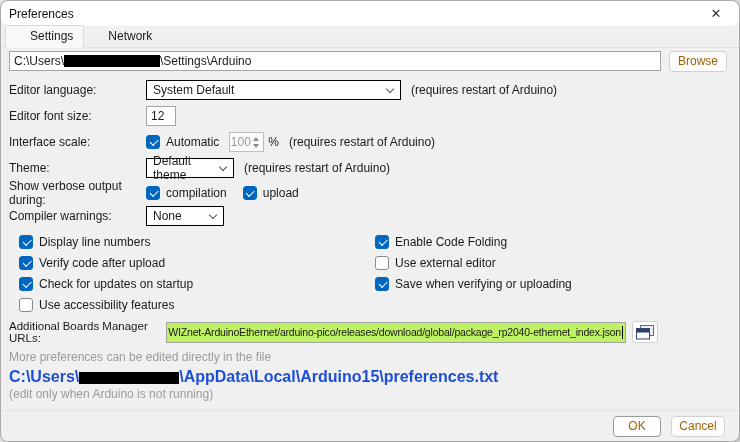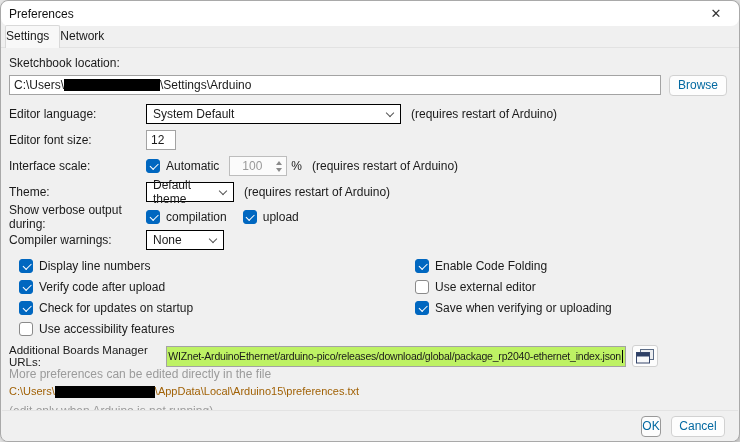--- a/index.html
+++ b/index.html
@@ -23,21 +23,21 @@
     width: 30px; height: 21px; display: flex; align-items: center; justify-content: center;
     font-size: 13px; color: #333; cursor: pointer; border-radius: 4px;
   }
 
   
   .tabstrip {
     height: 22px; background: #f0f0f0; display: flex; align-items: flex-end;
     padding-left: 4px; border-bottom: 1px solid #e2e2e2;
   }
   .tab {
-    padding: 3px 10px 4px 0; font-size: 12px; color: #1a1a1a; cursor: pointer;
+    padding: 3px 10px 4px 24px; font-size: 12px; color: #1a1a1a; cursor: pointer;
   }
   .tab.active {
     background: #f8f8f8; border: 1px solid #d9d9d9; border-bottom: none;
     border-radius: 2px 2px 0 0; margin-bottom: -1px; padding-bottom: 5px;
   }
 
   .content { padding: 0 8px; }
 
   .row { display: flex; align-items: center; }
   .lbl { width: 137px; flex: none; font-size: 12px; }
@@ -59,69 +59,69 @@
   }
   .chev {
     width: 6px; height: 6px; border-right: 1.3px solid #555; border-bottom: 1.3px solid #555;
     transform: rotate(45deg); margin-top: -3px; margin-left: 12px; flex: none;
   }
 
   
   .btn {
     background: #fdfdfd; border: 1px solid #d1d1d1; border-radius: 4px;
     height: 21px; padding: 0 14px; font-size: 12px; display: inline-flex;
-    align-items: center; justify-content: center; cursor: pointer; color: #0369a1;
+    align-items: center; justify-content: center; cursor: pointer; color: #a16207;
   }
   .btn.default { border-color: #999; }
 
   
   .cb {
     width: 14px; height: 14px; border-radius: 3px; flex: none; cursor: pointer;
     display: inline-block; position: relative;
   }
   .cb.checked { background: #0067c0; border: 1px solid #0067c0; }
   .cb.checked::after {
     content: ""; position: absolute; left: 2.5px; top: 3px; width: 7px; height: 3.5px;
     border-left: 1.6px solid #fff; border-bottom: 1.6px solid #fff; transform: rotate(-45deg);
   }
   .cb.unchecked { background: #fff; border: 1px solid #8a8a8a; }
   .cb-lab { margin-left: 6px; font-size: 12px; }
 
   
   .spinner {
-    width: 58px; height: 20px; background: #fbfbfb; border: 1px solid #bdbdbd;
+    width: 35px; height: 20px; background: #fbfbfb; border: 1px solid #bdbdbd;
     display: flex; align-items: center; margin-left: 10px;
   }
   .spinner .num { flex: 1; text-align: center; color: #9a9a9a; font-size: 12px; }
   .spin-arrows { width: 12px; display: flex; flex-direction: column; align-items: center; gap: 3px; padding-right: 2px; }
   .tri-up { width: 0; height: 0; border-left: 3.5px solid transparent; border-right: 3.5px solid transparent; border-bottom: 4px solid #8a8a8a; }
   .tri-dn { width: 0; height: 0; border-left: 3.5px solid transparent; border-right: 3.5px solid transparent; border-top: 4px solid #8a8a8a; }
 
   
   .opt-grid { margin-left: 10px; }
-  .opt-row { display: flex; align-items: center; height: 15px; margin-bottom: 6px; gap: 40px; }
+  .opt-row { display: flex; align-items: center; height: 15px; margin-bottom: 6px; }
   .opt-cell-l { display: flex; align-items: center; width: 356px; flex: none; }
   .opt-cell-r { display: flex; align-items: center; }
 
   
   .url-field {
     width: 460px; height: 21px; background: #bef264; border: 1px solid #a3a3a3;
     display: flex; align-items: center; justify-content: flex-end;
     padding: 0 2px; overflow: hidden; min-width: 0;
   }
   .url-text { white-space: nowrap; font-size: 10.5px; letter-spacing: -0.2px; }
   .caret { width: 0; height: 13px; border-left: 1px solid #000; margin-left: 1px; flex: none; }
   .url-btn {
     width: 26px; height: 22px; margin-left: 6px; background: #fdfdfd;
     border: 1px solid #d1d1d1; border-radius: 3px; display: flex;
     align-items: center; justify-content: center; cursor: pointer;
   }
 
   .muted { color: #9b9b9b; font-size: 12px; }
-  .pathline { font-size: 11px; color: #a16207; white-space: nowrap; }
+  .pathline { font-size: 16px; color: #1d4ed8; white-space: nowrap; font-weight: bold; }
 
   
   .footer {
     position: absolute; left: 1px; right: 1px; bottom: 0; height: 31px;
     border-top: 1px solid #e3e3e3; display: flex; align-items: center;
     justify-content: flex-end; gap: 10px; padding-right: 13px; background: #f0f0f0;
   }
 </style>
 </head>
 <body>
@@ -135,21 +135,20 @@
     </div>
   </div>
 
   <div class="tabstrip">
     <div class="tab active">Settings</div>
     <div class="tab">Network</div>
   </div>
 
   <div class="content">
 
-    <div style="margin-top:8px;height:16px;">Sketchbook location:</div>
 
     <div class="row" style="margin-top:2px;height:22px;">
       <div class="tfield" style="width:652px;">
         <span>C:\Users\</span>
           <span class="redact" style="width:96px;"></span>
           <span>\Settings\Arduino</span>
       </div>
       <button class="btn" style="margin-left:8px;width:58px;padding:0;">Browse</button>
     </div>
 
@@ -254,28 +253,28 @@
       </div>
       <div class="url-btn">
         <svg width="18" height="15" viewBox="0 0 18 15">
           <rect x="4.5" y="0.5" width="13" height="10" fill="#eceef1" stroke="#5a6b85"></rect>
           <rect x="0.5" y="3.5" width="13" height="10.5" fill="#f7f8fa" stroke="#36466b"></rect>
           <rect x="1" y="4" width="12" height="3.5" fill="#2d3f66"></rect>
         </svg>
       </div>
     </div>
 
-    <div class="muted" style="height:14px;">More preferences can be edited directly in the file</div>
+    <div class="muted" style="margin-top:7px;height:14px;">More preferences can be edited directly in the file</div>
 
     <div class="pathline" style="margin-top:4px;height:15px;">
       <span>C:\Users\</span><span class="redact" style="width:100px;"></span><span>\AppData\Local\Arduino15\preferences.txt</span>
     </div>
 
     <div class="muted" style="margin-top:4px;height:14px;">(edit only when Arduino is not running)</div>
 
   </div>
 
   <div class="footer">
-    <button class="btn default" style="width:20px;padding:0;">OK</button>
+    <button class="btn default" style="width:48px;padding:0;">OK</button>
     <button class="btn" style="width:54px;padding:0;">Cancel</button>
   </div>
 
 </div>
 
 </body></html>

